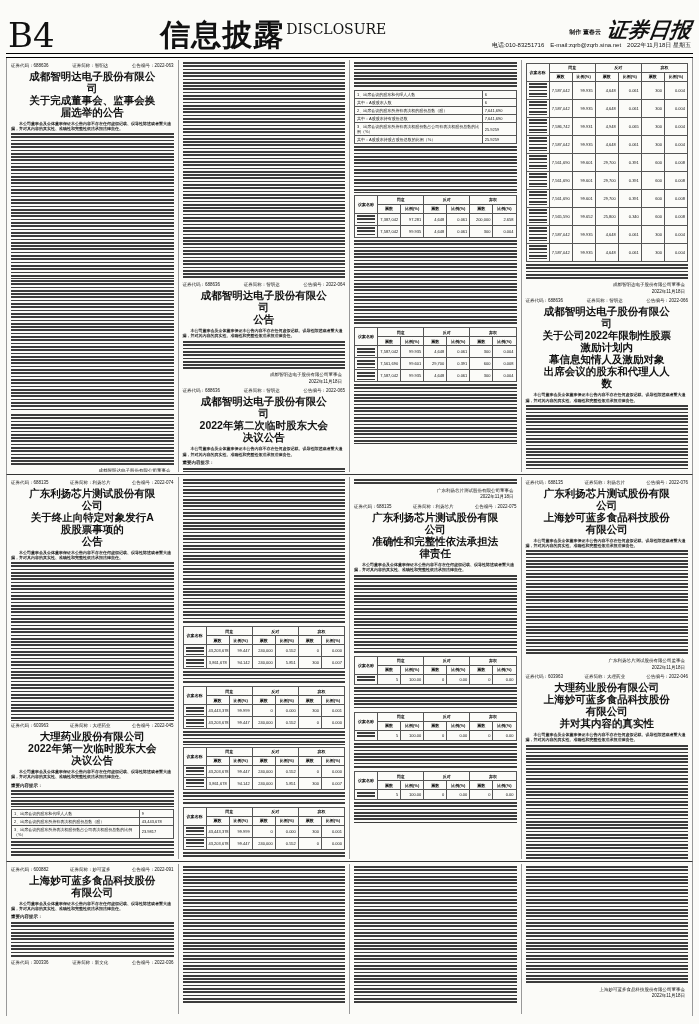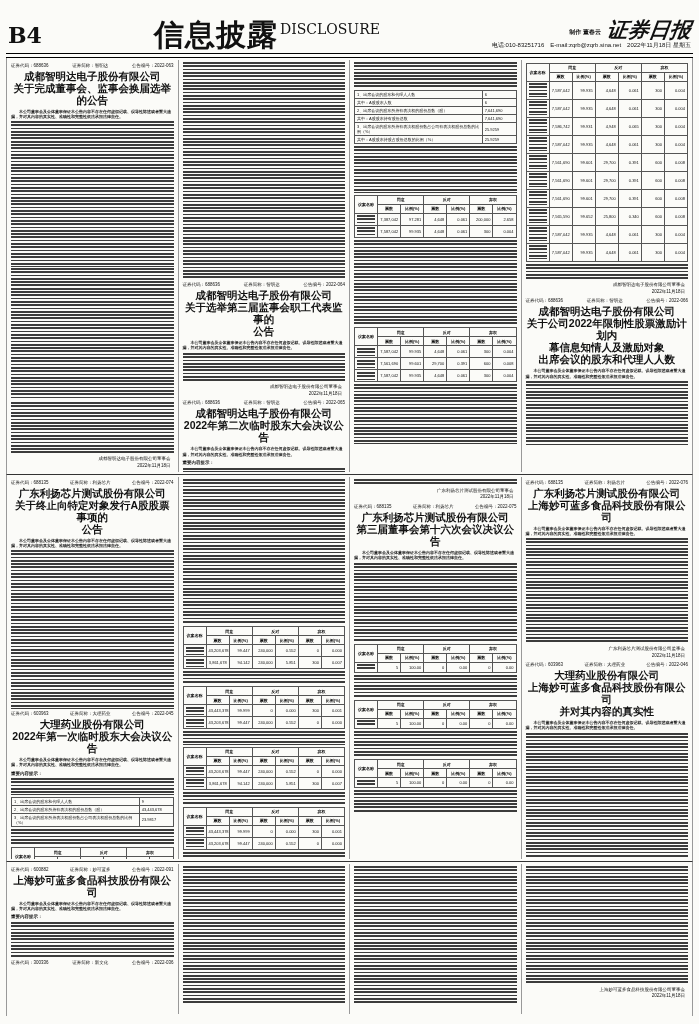--- a/index.html
+++ b/index.html
@@ -1,38 +1,38 @@
 <!DOCTYPE html>
 <html><head>
 <meta charset="utf-8">
 <style>
   html,body{margin:0;padding:0}
   body{width:699px;height:1024px;background:#fbfbf8;color:#111;
        font-family:"Liberation Sans",sans-serif;overflow:hidden}
   .page{padding:4px 6px 0}
   
   .masthead{display:flex;align-items:flex-end;justify-content:space-between;height:46px;padding:0 2px}
-  .page-label{font-family:"DejaVu Serif",serif;font-weight:bold;font-size:22px;line-height:30px}
+  .page-label{font-family:"DejaVu Serif",serif;font-weight:normal;font-size:34px;line-height:30px}
   .mast-center{display:flex;align-items:flex-start}
   .sec-cn{font-weight:bold;font-size:30px;line-height:30px;letter-spacing:1px}
   .sec-en{font-family:"DejaVu Serif",serif;font-size:14px;line-height:18px;margin-left:2px}
   .mast-right{display:flex;flex-direction:column;align-items:flex-end}
   .mast-right-top{display:flex;align-items:flex-end;gap:6px}
   .producer{font-size:6px;font-weight:bold;margin-bottom:3px}
   .logo{font-family:"DejaVu Serif",serif;font-style:italic;font-weight:bold;font-size:21px;line-height:21px;transform:skewX(-8deg)}
   .contact{font-size:6px;line-height:10px;white-space:nowrap}
   .double-rule{border-top:1.8px solid #000;border-bottom:0.9px solid #000;height:2.6px;margin-top:3px}
   
   .band{display:flex;border-bottom:1px solid #333;border-left:0.5px solid #999;border-right:0.5px solid #999;overflow:hidden;padding:2px 0}
   .band:last-child{border-bottom:none}
   .col{flex:1 1 0;padding:1px 4px;border-right:0.5px solid #999;overflow:hidden;min-width:0}
   .col:last-child{border-right:none}
   
   .meta{display:flex;justify-content:space-between;font-size:4.5px;line-height:6px;margin:2px 0 1px;white-space:nowrap}
-  .title{text-align:center;font-weight:bold;font-size:10.5px;line-height:12px;margin:1px 0 3px}
+  .title{text-align:center;font-weight:bold;font-size:10.5px;line-height:12px;margin:1px 16px 3px}
   .note{font-size:4px;font-weight:bold;line-height:5.4px;margin:1px 0 2px;text-indent:8px;color:#222}
   .imp{font-size:4.5px;font-weight:bold;line-height:7px}
   .greek{background-image:repeating-linear-gradient(to bottom,#3c3c3c 0px,#3c3c3c 1.7px,transparent 1.7px,transparent 3.3px);margin:1.5px 0;background-size:100% 100%}
   .sign{text-align:right;font-size:4.5px;line-height:6.5px;margin:2px 3px 3px 0}
   table{border-collapse:collapse;width:100%;margin:2px 0;table-layout:fixed}
   .kv td,.vote td,.vote th{border:0.4px solid #555;font-size:4px;line-height:5px;padding:1px 2px;overflow:hidden}
   .kv td.k{width:76%}
   .kv td.v{text-align:left}
   .vote th{font-weight:bold;text-align:center;padding:1.5px 1px}
   .vote td{text-align:right}
@@ -84,21 +84,20 @@
         </div>
         <div class="col">
           <div class="greek" style="height: 217.8px;"></div>
           <div class="meta">
             <span class="mpart">证券代码：688636</span>
             <span class="mpart">证券简称：智明达</span>
             <span class="mpart">公告编号：2022-064</span>
           </div>
           <div class="title">
             <div class="tl">成都智明达电子股份有限公司</div>
-            <div class="tl">关于选举第三届监事会职工代表监事的</div>
             <div class="tl">公告</div>
           </div>
           <div class="note">本公司董事会及全体董事保证本公告内容不存在任何虚假记载、误导性陈述或者重大遗漏，并对其内容的真实性、准确性和完整性依法承担法律责任。</div>
           <div class="greek" style="height: 29.7px;"></div>
           <div class="sign">
             <div class="sl">成都智明达电子股份有限公司董事会</div>
             <div class="sl">2022年11月18日</div>
           </div>
           <div class="meta">
             <span class="mpart">证券代码：688636</span>
@@ -622,21 +621,21 @@
             <div class="sl">广东利扬芯片测试股份有限公司董事会</div>
             <div class="sl">2022年11月18日</div>
           </div>
           <div class="meta">
             <span class="mpart">证券代码：688135</span>
             <span class="mpart">证券简称：利扬芯片</span>
             <span class="mpart">公告编号：2022-075</span>
           </div>
           <div class="title">
             <div class="tl">广东利扬芯片测试股份有限公司</div>
-            <div class="tl">第三届董事会第十六次会议决议公告</div>
+            <div class="tl">准确性和完整性依法承担法律责任</div>
           </div>
           <div class="note">本公司董事会及全体董事保证本公告内容不存在任何虚假记载、误导性陈述或者重大遗漏，并对其内容的真实性、准确性和完整性依法承担法律责任。</div>
           <div class="greek" style="height: 79.2px;"></div>
           <table class="vote">
             <tbody>
               <tr>
                 <th rowspan="2">议案名称</th>
                 <th colspan="2">同意</th>
                 <th colspan="2">反对</th>
                 <th colspan="2">弃权</th>

